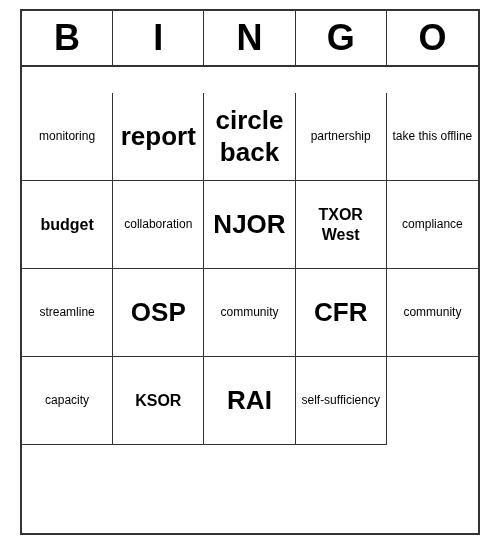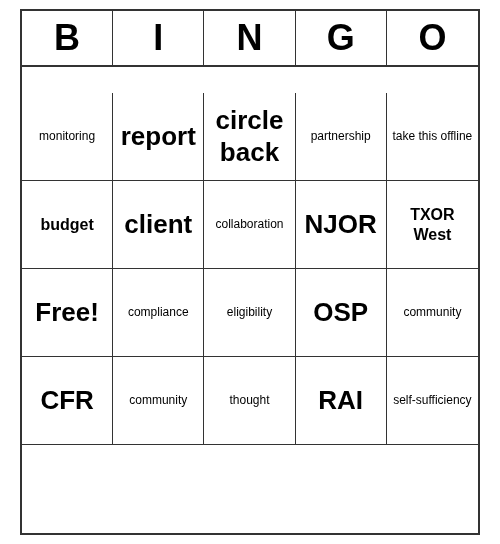--- a/index.html
+++ b/index.html
@@ -114,54 +114,51 @@
       <div class="bingo-cell">
         <span class="cell-text size-small">partnership</span>
       </div>
       <div class="bingo-cell">
         <span class="cell-text size-small">take this offline</span>
       </div>
       <div class="bingo-cell">
         <span class="cell-text size-medium">budget</span>
       </div>
       <div class="bingo-cell">
-        <span class="cell-text size-large">client</span>
-      </div>
-      <div class="bingo-cell">
         <span class="cell-text size-small">collaboration</span>
       </div>
       <div class="bingo-cell">
         <span class="cell-text size-large">NJOR</span>
       </div>
       <div class="bingo-cell">
         <span class="cell-text size-medium">TXOR West</span>
       </div>
       <div class="bingo-cell">
-        <span class="cell-text size-large">Free!</span>
-      </div>
-      <div class="bingo-cell">
         <span class="cell-text size-small">compliance</span>
       </div>
       <div class="bingo-cell">
-        <span class="cell-text size-small">eligibility</span>
+        <span class="cell-text size-small">streamline</span>
       </div>
       <div class="bingo-cell">
         <span class="cell-text size-large">OSP</span>
       </div>
       <div class="bingo-cell">
         <span class="cell-text size-small">community</span>
       </div>
       <div class="bingo-cell">
         <span class="cell-text size-large">CFR</span>
       </div>
       <div class="bingo-cell">
         <span class="cell-text size-small">community</span>
       </div>
       <div class="bingo-cell">
-        <span class="cell-text size-small">thought</span>
+        <span class="cell-text size-small">capacity</span>
+      </div>
+      <div class="bingo-cell">
+        <span class="cell-text size-medium">KSOR</span>
       </div>
       <div class="bingo-cell">
         <span class="cell-text size-large">RAI</span>
       </div>
       <div class="bingo-cell">
         <span class="cell-text size-small">self-sufficiency</span>
       </div>
     </div>
 </div>
 

